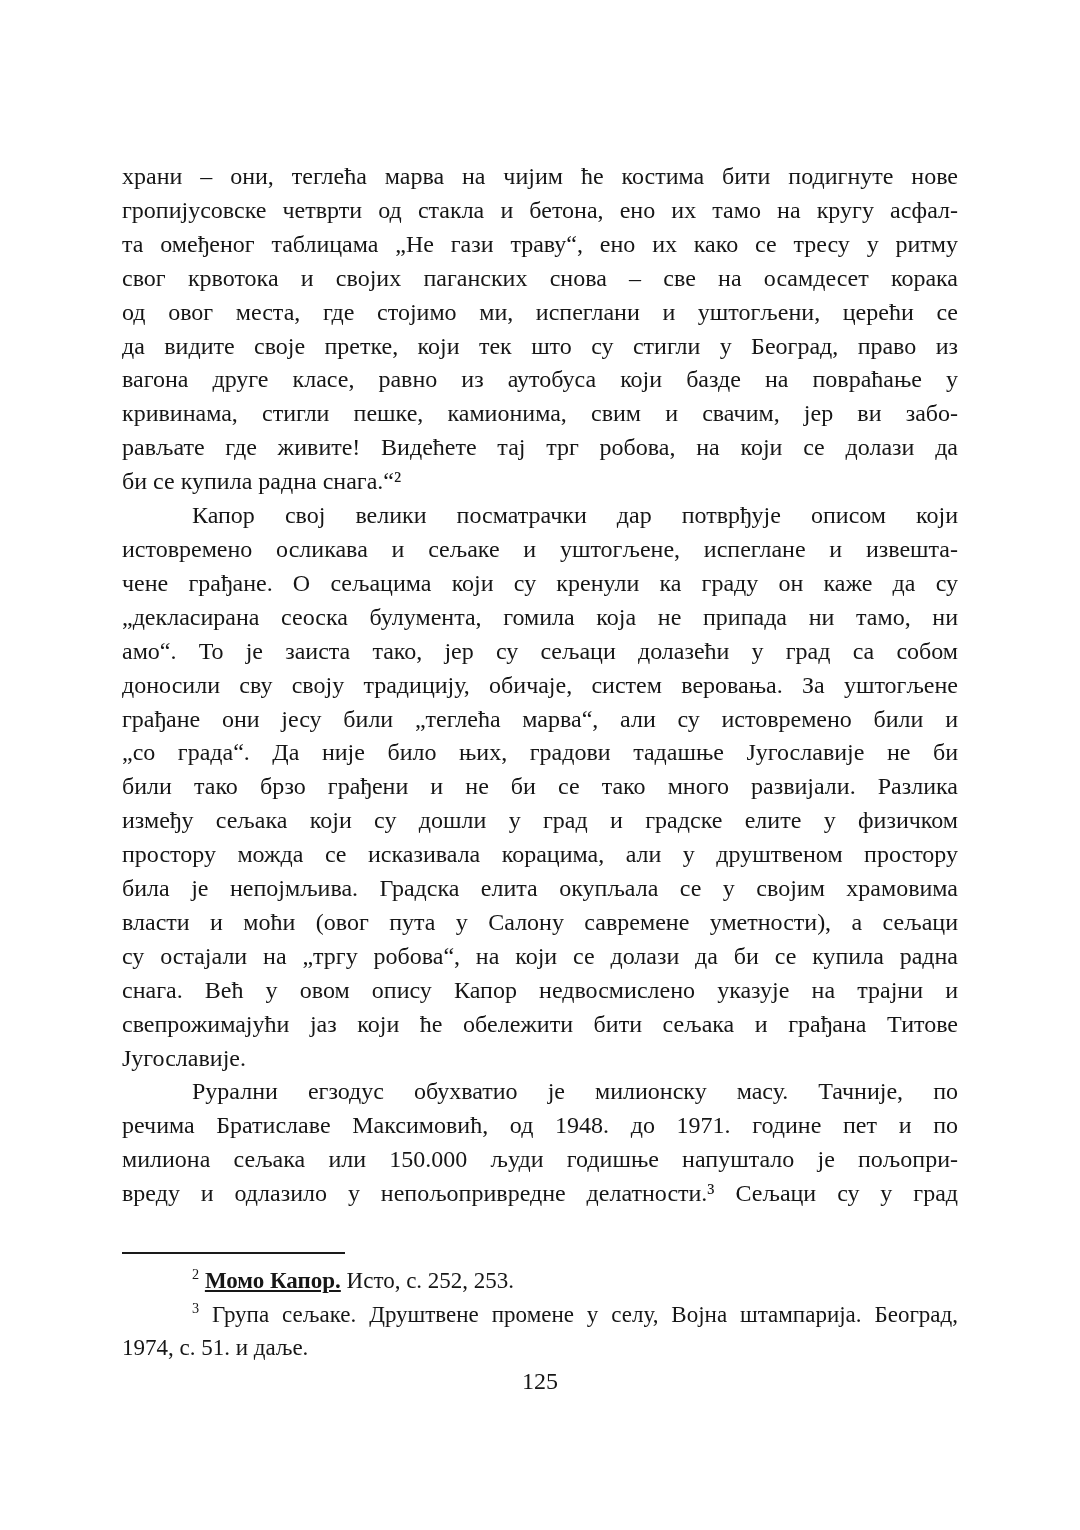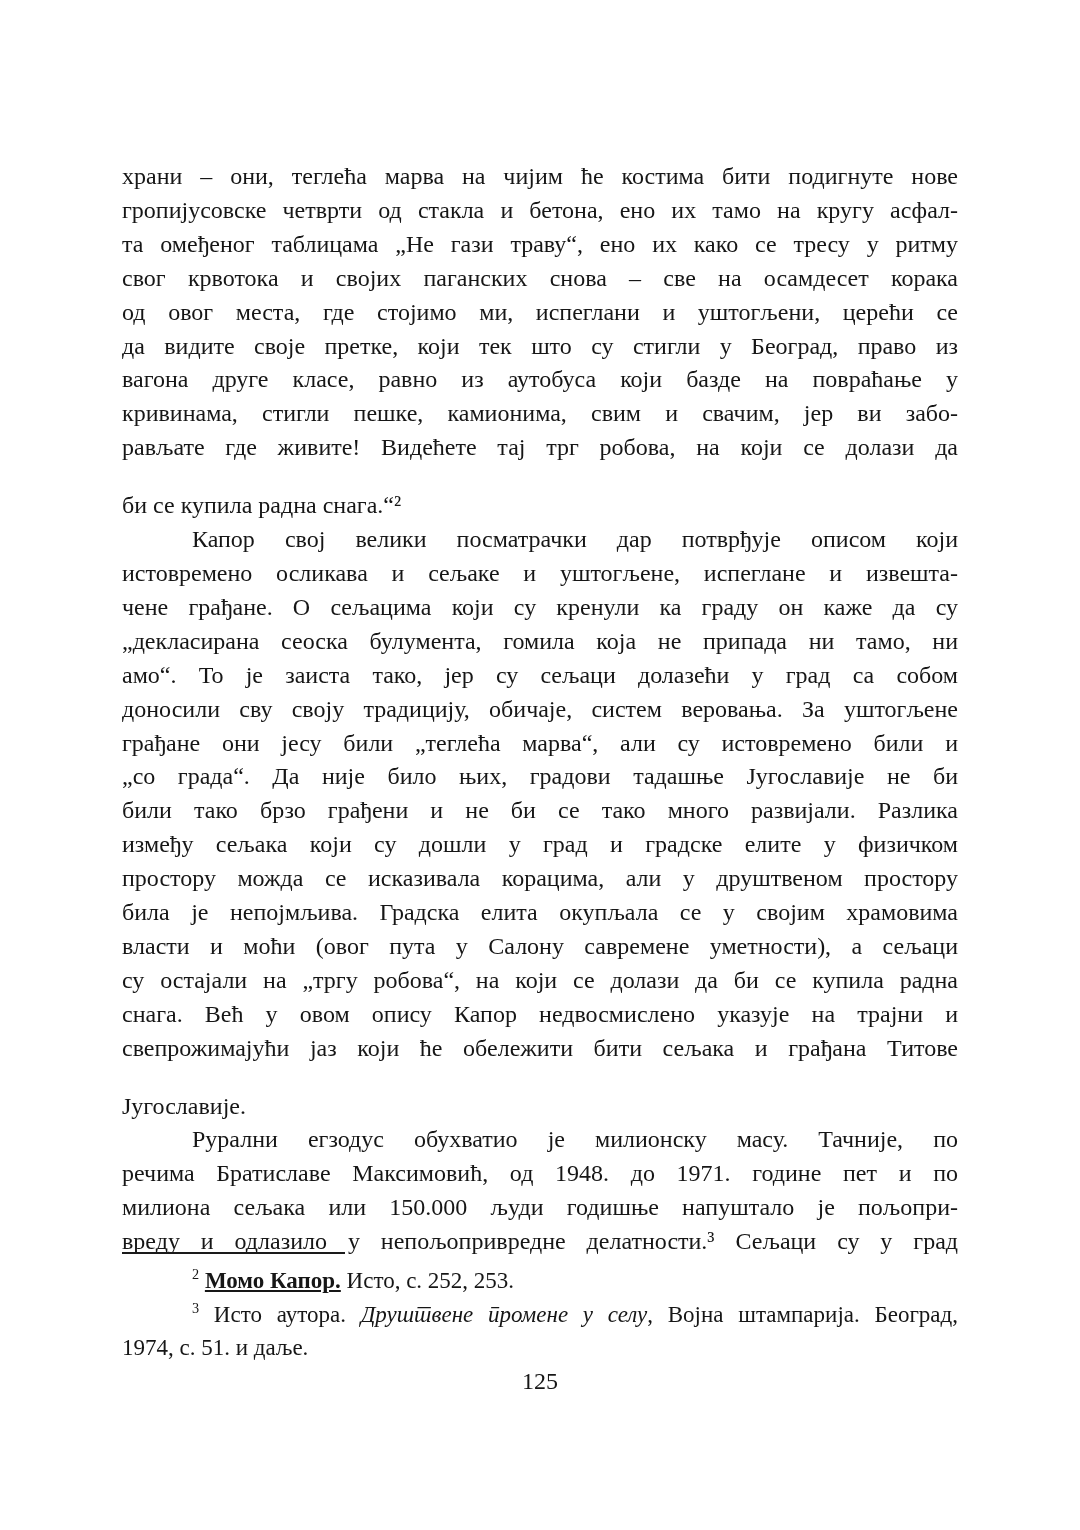--- a/index.html
+++ b/index.html
@@ -12,39 +12,39 @@
     overflow: hidden;
   }
   .page { position: absolute; inset: 0; }
   .text-block {
     position: absolute;
     left: 122px; top: 160px; width: 836px;
     font-size: 24px;
     line-height: 33.9px;
   }
   .line { text-align: justify; text-align-last: justify; }
-  .line.lastline { text-align-last: left; margin-top: 24px; }
+  .line.lastline { text-align-last: left; }
   .line.indent { text-indent: 70px; }
   .fn-sep {
     position: absolute;
     left: 122px; top: 1252px;
     width: 223px; height: 2px;
     background: #1a1a1a;
   }
   .footnotes {
     position: absolute;
     left: 122px; top: 1264px; width: 836px;
     font-size: 23px;
     line-height: 33.5px;
   }
   .fn-line { text-align: justify; text-align-last: left; }
   .fn-line.justify { text-align-last: justify; }
   .fn-line.indent { text-indent: 70px; }
   .b { font-weight: bold; text-decoration: underline; }
-  .i { font-style: italic; }
+  .i { }
   sup { font-size: 0.62em; vertical-align: super; line-height: 0; }
   .page-number {
     position: absolute;
     left: 122px; top: 1368px; width: 836px;
     text-align: center;
     font-size: 24px;
   }
 </style>
 </head>
 <body>
@@ -79,17 +79,17 @@
       <div class="line">свепрожимајући јаз који ће обележити бити сељака и грађана Титове</div>
       <div class="line lastline">Југославије.</div>
       <div class="line indent">Рурални егзодус обухватио је милионску масу. Тачније, по</div>
       <div class="line">речима Братиславе Максимовић, од 1948. до 1971. године пет и по</div>
       <div class="line">милиона сељака или 150.000 људи годишње напуштало је пољопри-</div>
       <div class="line">вреду и одлазило у непољопривредне делатности.³ Сељаци су у град</div>
     </main>
   <div class="fn-sep"></div>
   <section class="footnotes" id="footnotes">
       <div class="fn-line indent"><sup>2</sup><span> </span><span class="b">Момо Капор.</span><span> Исто, с. 252, 253.</span></div>
-      <div class="fn-line indent justify"><sup>3</sup><span> Исто аутора. </span><span class="i">Друштвене промене у селу</span><span>, Војна штампарија. Београд,</span></div>
+      <div class="fn-line indent justify"><sup>3</sup><span> Група сељаке. </span><span class="i">Друштвене промене у селу</span><span>, Војна штампарија. Београд,</span></div>
       <div class="fn-line"><span>1974, с. 51. и даље.</span></div>
     </section>
   <div class="page-number">125</div>
 </div>
 
 </body></html>

